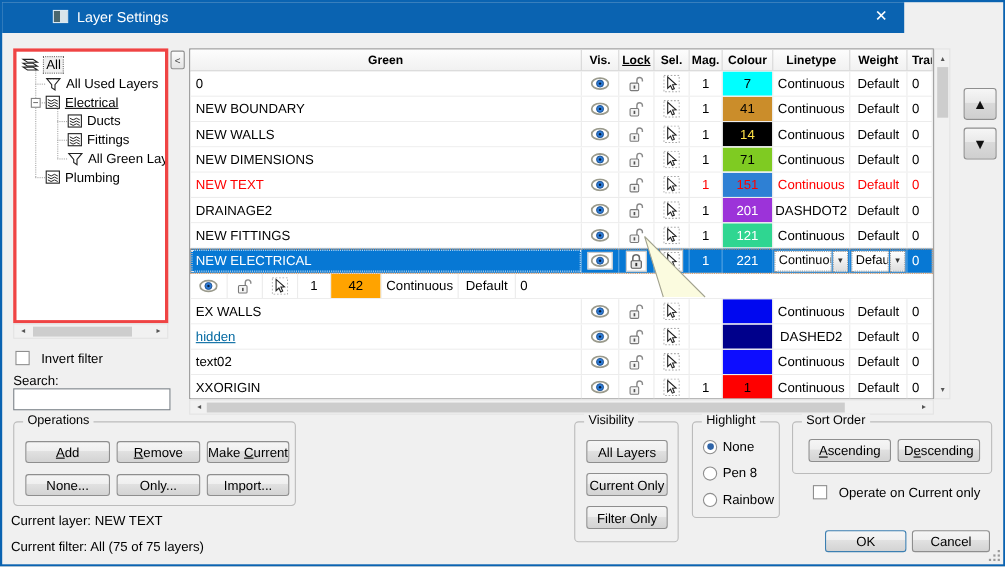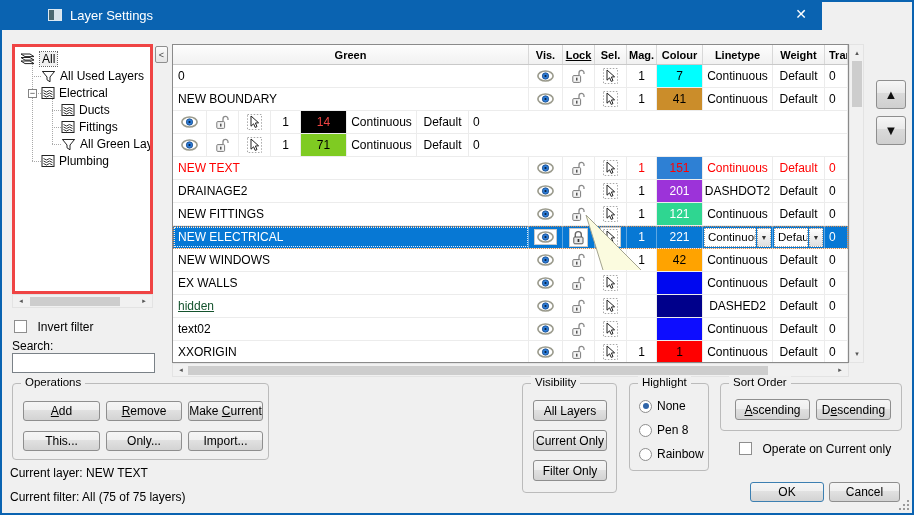--- a/index.html
+++ b/index.html
@@ -96,21 +96,21 @@
       </div>
       <div class="tree-row" style="left: 26px; top: 21px;">
         <span style="display: inline-flex;">
           <svg width="15" height="14" viewBox="0 0 15 14">
             <path d="M1.5 2.5 H13.5 L9 8 V12.8 L6 10.8 V8 Z" fill="#fff" stroke="#222"></path>
             <path d="M1.5 2.5 H13.5" stroke="#222" stroke-dasharray="1.6,1.1"></path>
           </svg>
         </span>
         <span class="tree-label">All Used Layers</span>
       </div>
-      <div class="tree-row" style="left: 26px; top: 38px;">
+      <div class="tree-row" style="left: 26px; top: 38px; text-decoration: underline;">
         <span style="display: inline-flex;">
           <svg width="14" height="14" viewBox="0 0 14 14">
             <rect x="1" y="1.5" width="12" height="11" fill="#fff" stroke="#222"></rect>
             <path d="M2.5 4.5 l3 1.5 3 -1.5 3 1.5 M2.5 7 l3 1.5 3 -1.5 3 1.5 M2.5 9.5 l3 1.5 3 -1.5 3 1.5" stroke="#222" fill="none" stroke-width="0.9"></path>
           </svg>
         </span>
         <span class="tree-label">Electrical</span>
       </div>
       <div class="expander" style="left: 13px; top: 42px;">−</div>
       <div class="tree-row" style="left: 46px; top: 55px;">
@@ -237,20 +237,21 @@
           </div>
           <div class="c w-mag" style="color: rgb(0, 0, 0);">1</div>
           <div class="c w-colour" style="padding: 0px;">
             <div class="swatch" style="background: rgb(203, 141, 42); color: rgb(0, 0, 0);">41</div>
           </div>
           <div class="c w-line" style="color: rgb(0, 0, 0);">Continuous</div>
           <div class="c w-weight" style="color: rgb(0, 0, 0);">Default</div>
           <div class="c w-trans" style="color: rgb(0, 0, 0);">0</div>
         </div>
         <div class="trow">
+          <div class="c name w-name" style="color: rgb(0, 0, 0);">NEW WALLS</div>
           <div class="c w-vis">
             <span style="display: inline-flex;">
               <svg width="17" height="12" viewBox="0 0 17 12">
                 <ellipse cx="8.5" cy="6" rx="7.6" ry="5" fill="#fff" stroke="#9A9A8C" stroke-width="1.6"></ellipse>
                 <circle cx="8.5" cy="6" r="3.2" fill="#2D7BD6" stroke="#1B4E8C" stroke-width="0.8"></circle>
                 <circle cx="8.5" cy="6" r="1.1" fill="#071F3D"></circle>
               </svg>
             </span>
           </div>
           <div class="c w-lock">
@@ -265,27 +266,28 @@
           <div class="c w-sel">
             <span style="display: inline-flex;">
               <svg width="15" height="16" viewBox="0 0 15 16">
                 <rect x="0.5" y="0.5" width="14" height="15" fill="none" stroke="#A8A8A8" stroke-dasharray="1.5,1.6"></rect>
                 <path d="M4 2 L4 12.2 L6.6 9.8 L8.2 13.4 L10 12.6 L8.4 9 L11.6 8.8 Z" fill="#fff" stroke="#222" stroke-width="1"></path>
               </svg>
             </span>
           </div>
           <div class="c w-mag" style="color: rgb(0, 0, 0);">1</div>
           <div class="c w-colour" style="padding: 0px;">
-            <div class="swatch" style="background: rgb(0, 0, 0); color: #ef4444;">14</div>
-          </div>
-          <div class="c w-line" style="color: rgb(0, 0, 0);">Continuous</div>
-          <div class="c w-weight" style="color: rgb(0, 0, 0);">Default</div>
-          <div class="c w-trans" style="color: rgb(0, 0, 0);">0</div>
-        </div>
-        <div class="trow">
+            <div class="swatch" style="background: rgb(0, 0, 0); color: #fde047;">14</div>
+          </div>
+          <div class="c w-line" style="color: rgb(0, 0, 0);">Continuous</div>
+          <div class="c w-weight" style="color: rgb(0, 0, 0);">Default</div>
+          <div class="c w-trans" style="color: rgb(0, 0, 0);">0</div>
+        </div>
+        <div class="trow">
+          <div class="c name w-name" style="color: rgb(0, 0, 0);">NEW DIMENSIONS</div>
           <div class="c w-vis">
             <span style="display: inline-flex;">
               <svg width="17" height="12" viewBox="0 0 17 12">
                 <ellipse cx="8.5" cy="6" rx="7.6" ry="5" fill="#fff" stroke="#9A9A8C" stroke-width="1.6"></ellipse>
                 <circle cx="8.5" cy="6" r="3.2" fill="#2D7BD6" stroke="#1B4E8C" stroke-width="0.8"></circle>
                 <circle cx="8.5" cy="6" r="1.1" fill="#071F3D"></circle>
               </svg>
             </span>
           </div>
           <div class="c w-lock">
@@ -461,21 +463,20 @@
           </div>
           <div class="c w-weight">
             <div class="combo">
               <span class="combo-text">Default</span>
               <span class="combo-btn">▼</span>
             </div>
           </div>
           <div class="c w-trans" style="color: rgb(255, 255, 255);">0</div>
         </div>
         <div class="trow">
-          <div class="c name w-name" style="color: rgb(0, 0, 0);">NEW WINDOWS</div>
           <div class="c w-vis">
             <span style="display: inline-flex;">
               <svg width="17" height="12" viewBox="0 0 17 12">
                 <ellipse cx="8.5" cy="6" rx="7.6" ry="5" fill="#fff" stroke="#9A9A8C" stroke-width="1.6"></ellipse>
                 <circle cx="8.5" cy="6" r="3.2" fill="#2D7BD6" stroke="#1B4E8C" stroke-width="0.8"></circle>
                 <circle cx="8.5" cy="6" r="1.1" fill="#071F3D"></circle>
               </svg>
             </span>
           </div>
           <div class="c w-lock">
@@ -533,21 +534,21 @@
           </div>
           <div class="c w-mag" style="color: rgb(0, 0, 0);"></div>
           <div class="c w-colour" style="padding: 0px;">
             <div class="swatch" style="background: rgb(0, 8, 240); color: rgb(255, 255, 255);"></div>
           </div>
           <div class="c w-line" style="color: rgb(0, 0, 0);">Continuous</div>
           <div class="c w-weight" style="color: rgb(0, 0, 0);">Default</div>
           <div class="c w-trans" style="color: rgb(0, 0, 0);">0</div>
         </div>
         <div class="trow">
-          <div class="c name w-name" style="color: #14532d; text-decoration: underline;">hidden</div>
+          <div class="c name w-name" style="color: #0369a1; text-decoration: underline;">hidden</div>
           <div class="c w-vis">
             <span style="display: inline-flex;">
               <svg width="17" height="12" viewBox="0 0 17 12">
                 <ellipse cx="8.5" cy="6" rx="7.6" ry="5" fill="#fff" stroke="#9A9A8C" stroke-width="1.6"></ellipse>
                 <circle cx="8.5" cy="6" r="3.2" fill="#2D7BD6" stroke="#1B4E8C" stroke-width="0.8"></circle>
                 <circle cx="8.5" cy="6" r="1.1" fill="#071F3D"></circle>
               </svg>
             </span>
           </div>
           <div class="c w-lock">
@@ -681,21 +682,21 @@
     <div id="ops-buttons">
         <div class="btn" style="left: 10px; top: 17px; width: 77px; height: 20px;">
           <span><u>A</u>dd</span>
         </div>
         <div class="btn" style="left: 93px; top: 17px; width: 76px; height: 20px;">
           <span><u>R</u>emove</span>
         </div>
         <div class="btn" style="left: 175px; top: 17px; width: 75px; height: 20px;">
           <span>Make <u>C</u>urrent</span>
         </div>
-        <div class="btn" style="left: 10px; top: 47px; width: 77px; height: 20px;">This...</div>
+        <div class="btn" style="left: 10px; top: 47px; width: 77px; height: 20px;">None...</div>
         <div class="btn" style="left: 93px; top: 47px; width: 76px; height: 20px;">Only...</div>
         <div class="btn" style="left: 175px; top: 47px; width: 75px; height: 20px;">Import...</div>
       </div>
   </div>
 
   <div class="status" style="left:8px;top:464px;">Current layer: NEW TEXT</div>
   <div class="status" style="left:8px;top:488px;">Current filter: All (75 of 75 layers)</div>
 
   <div class="group" style="left:520px;top:381px;width:95px;height:110px;">
     <span class="group-title">Visibility</span>

